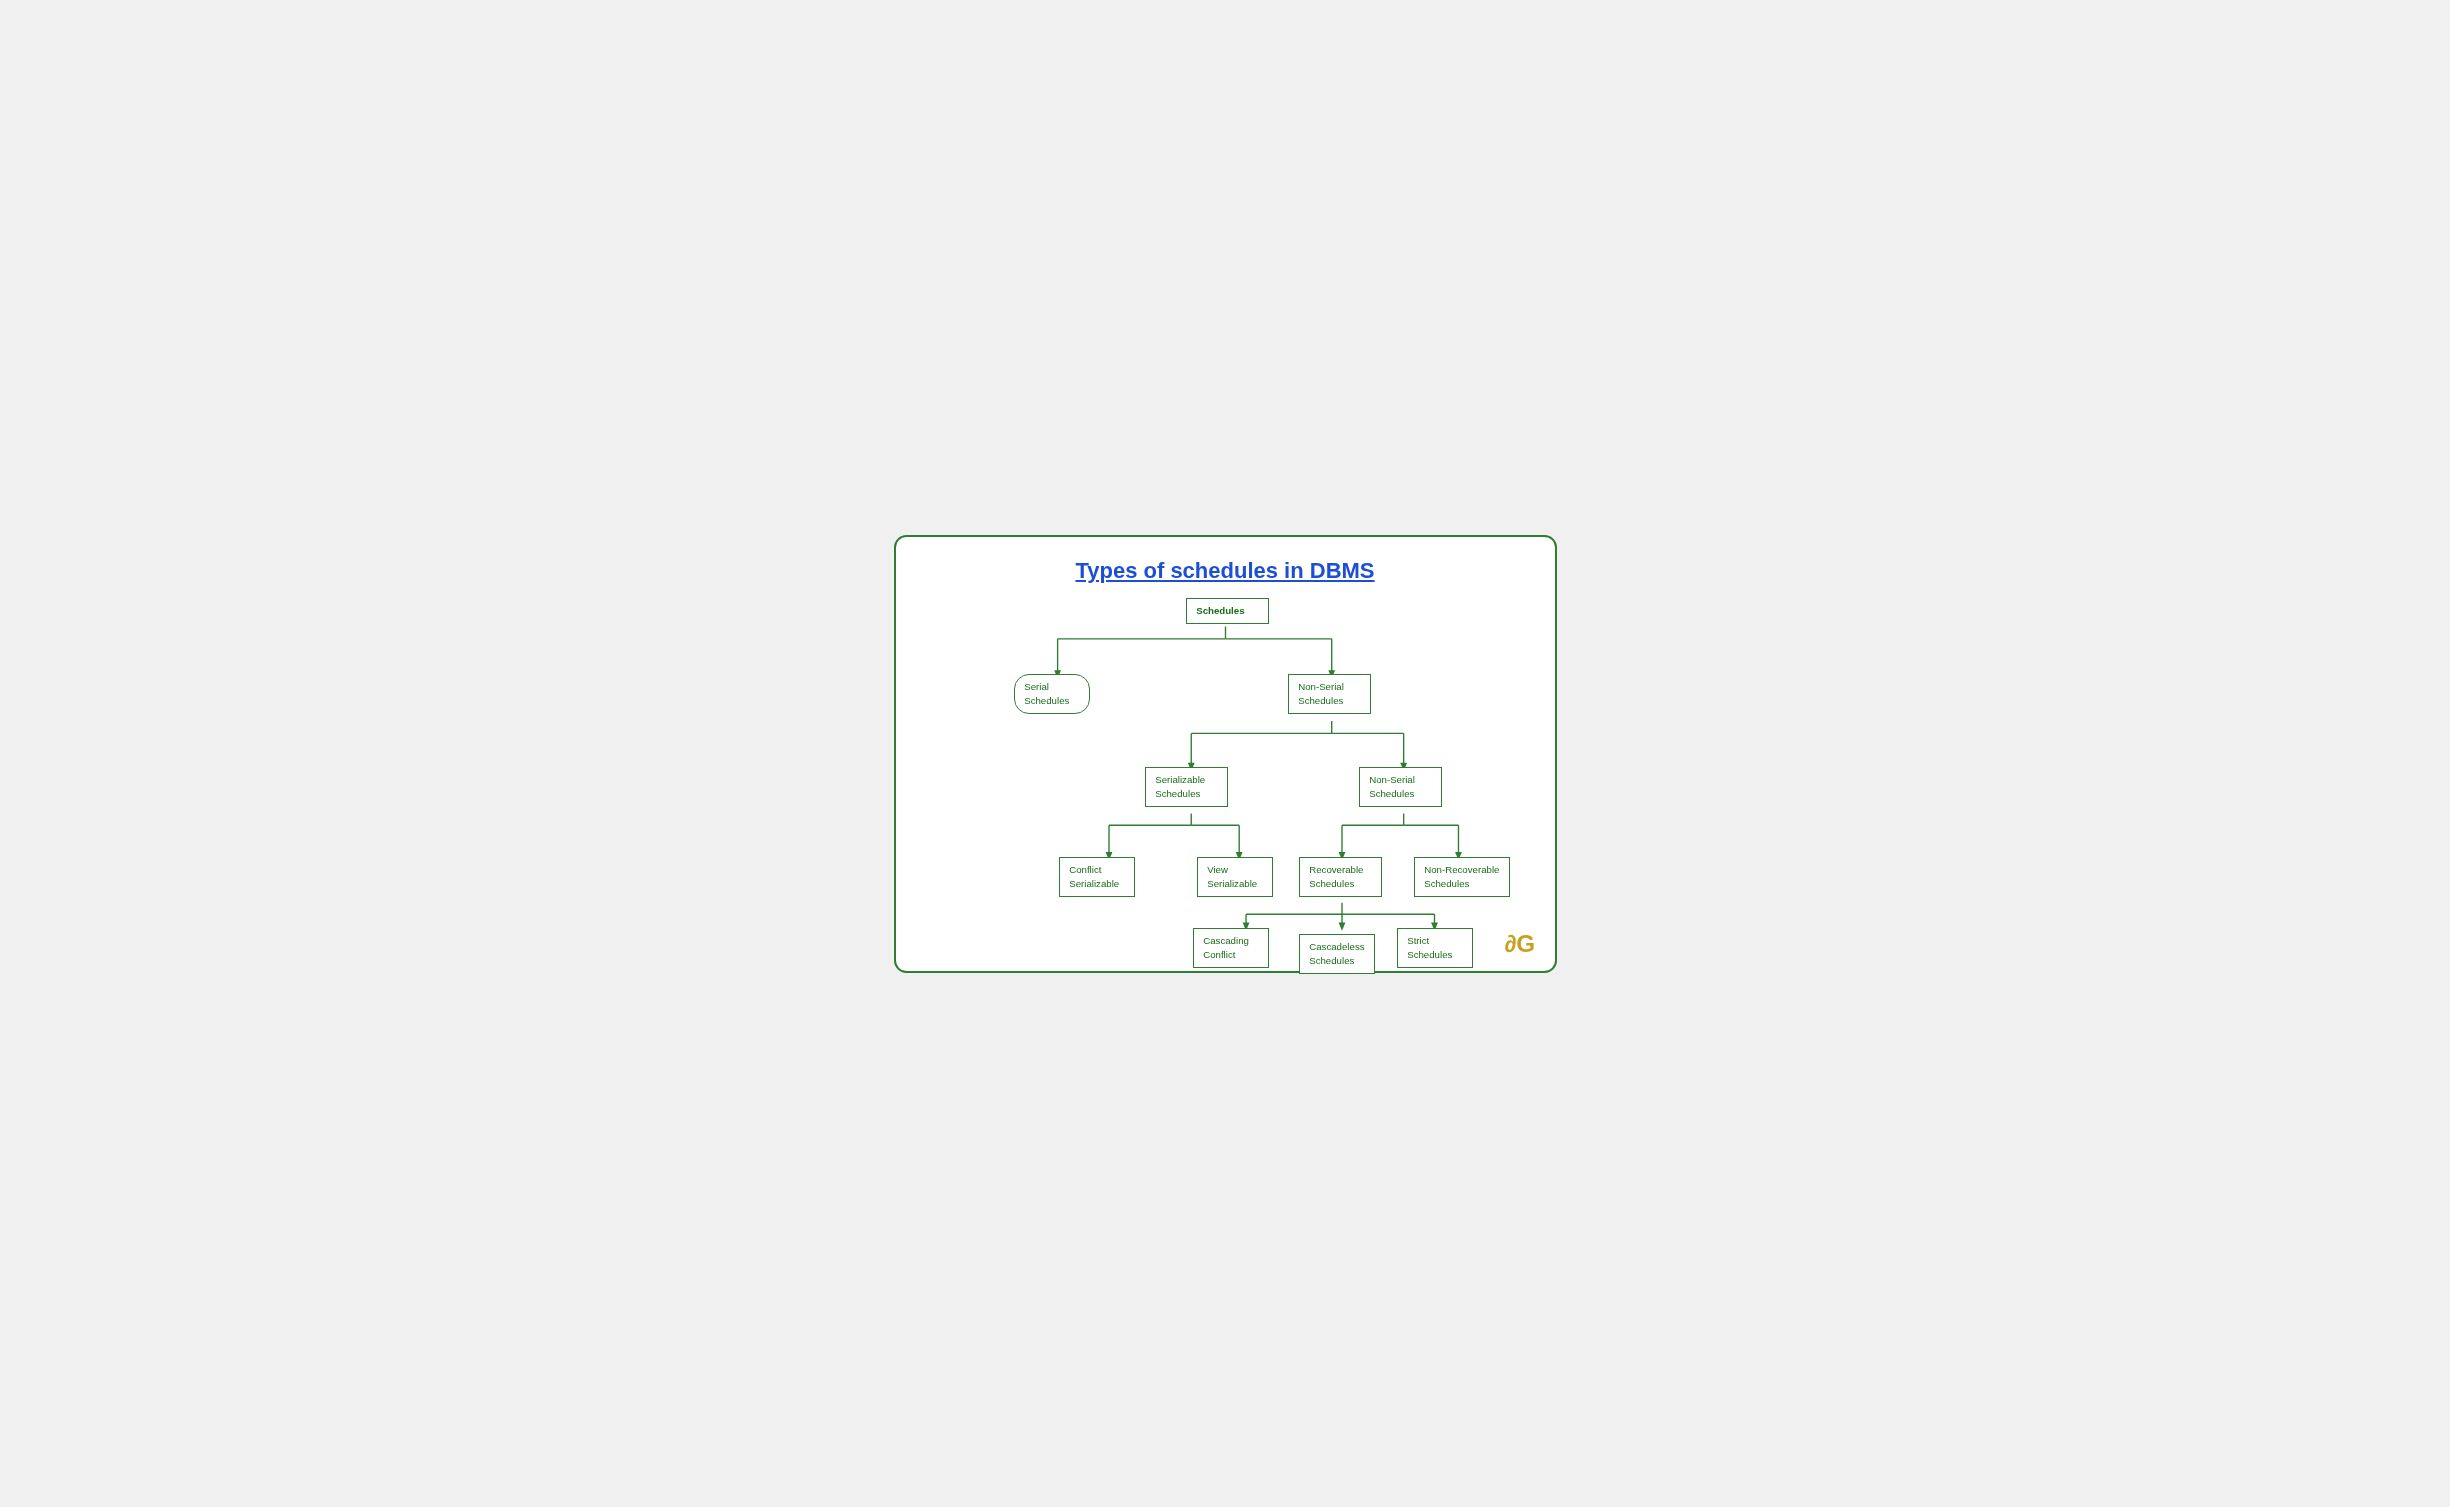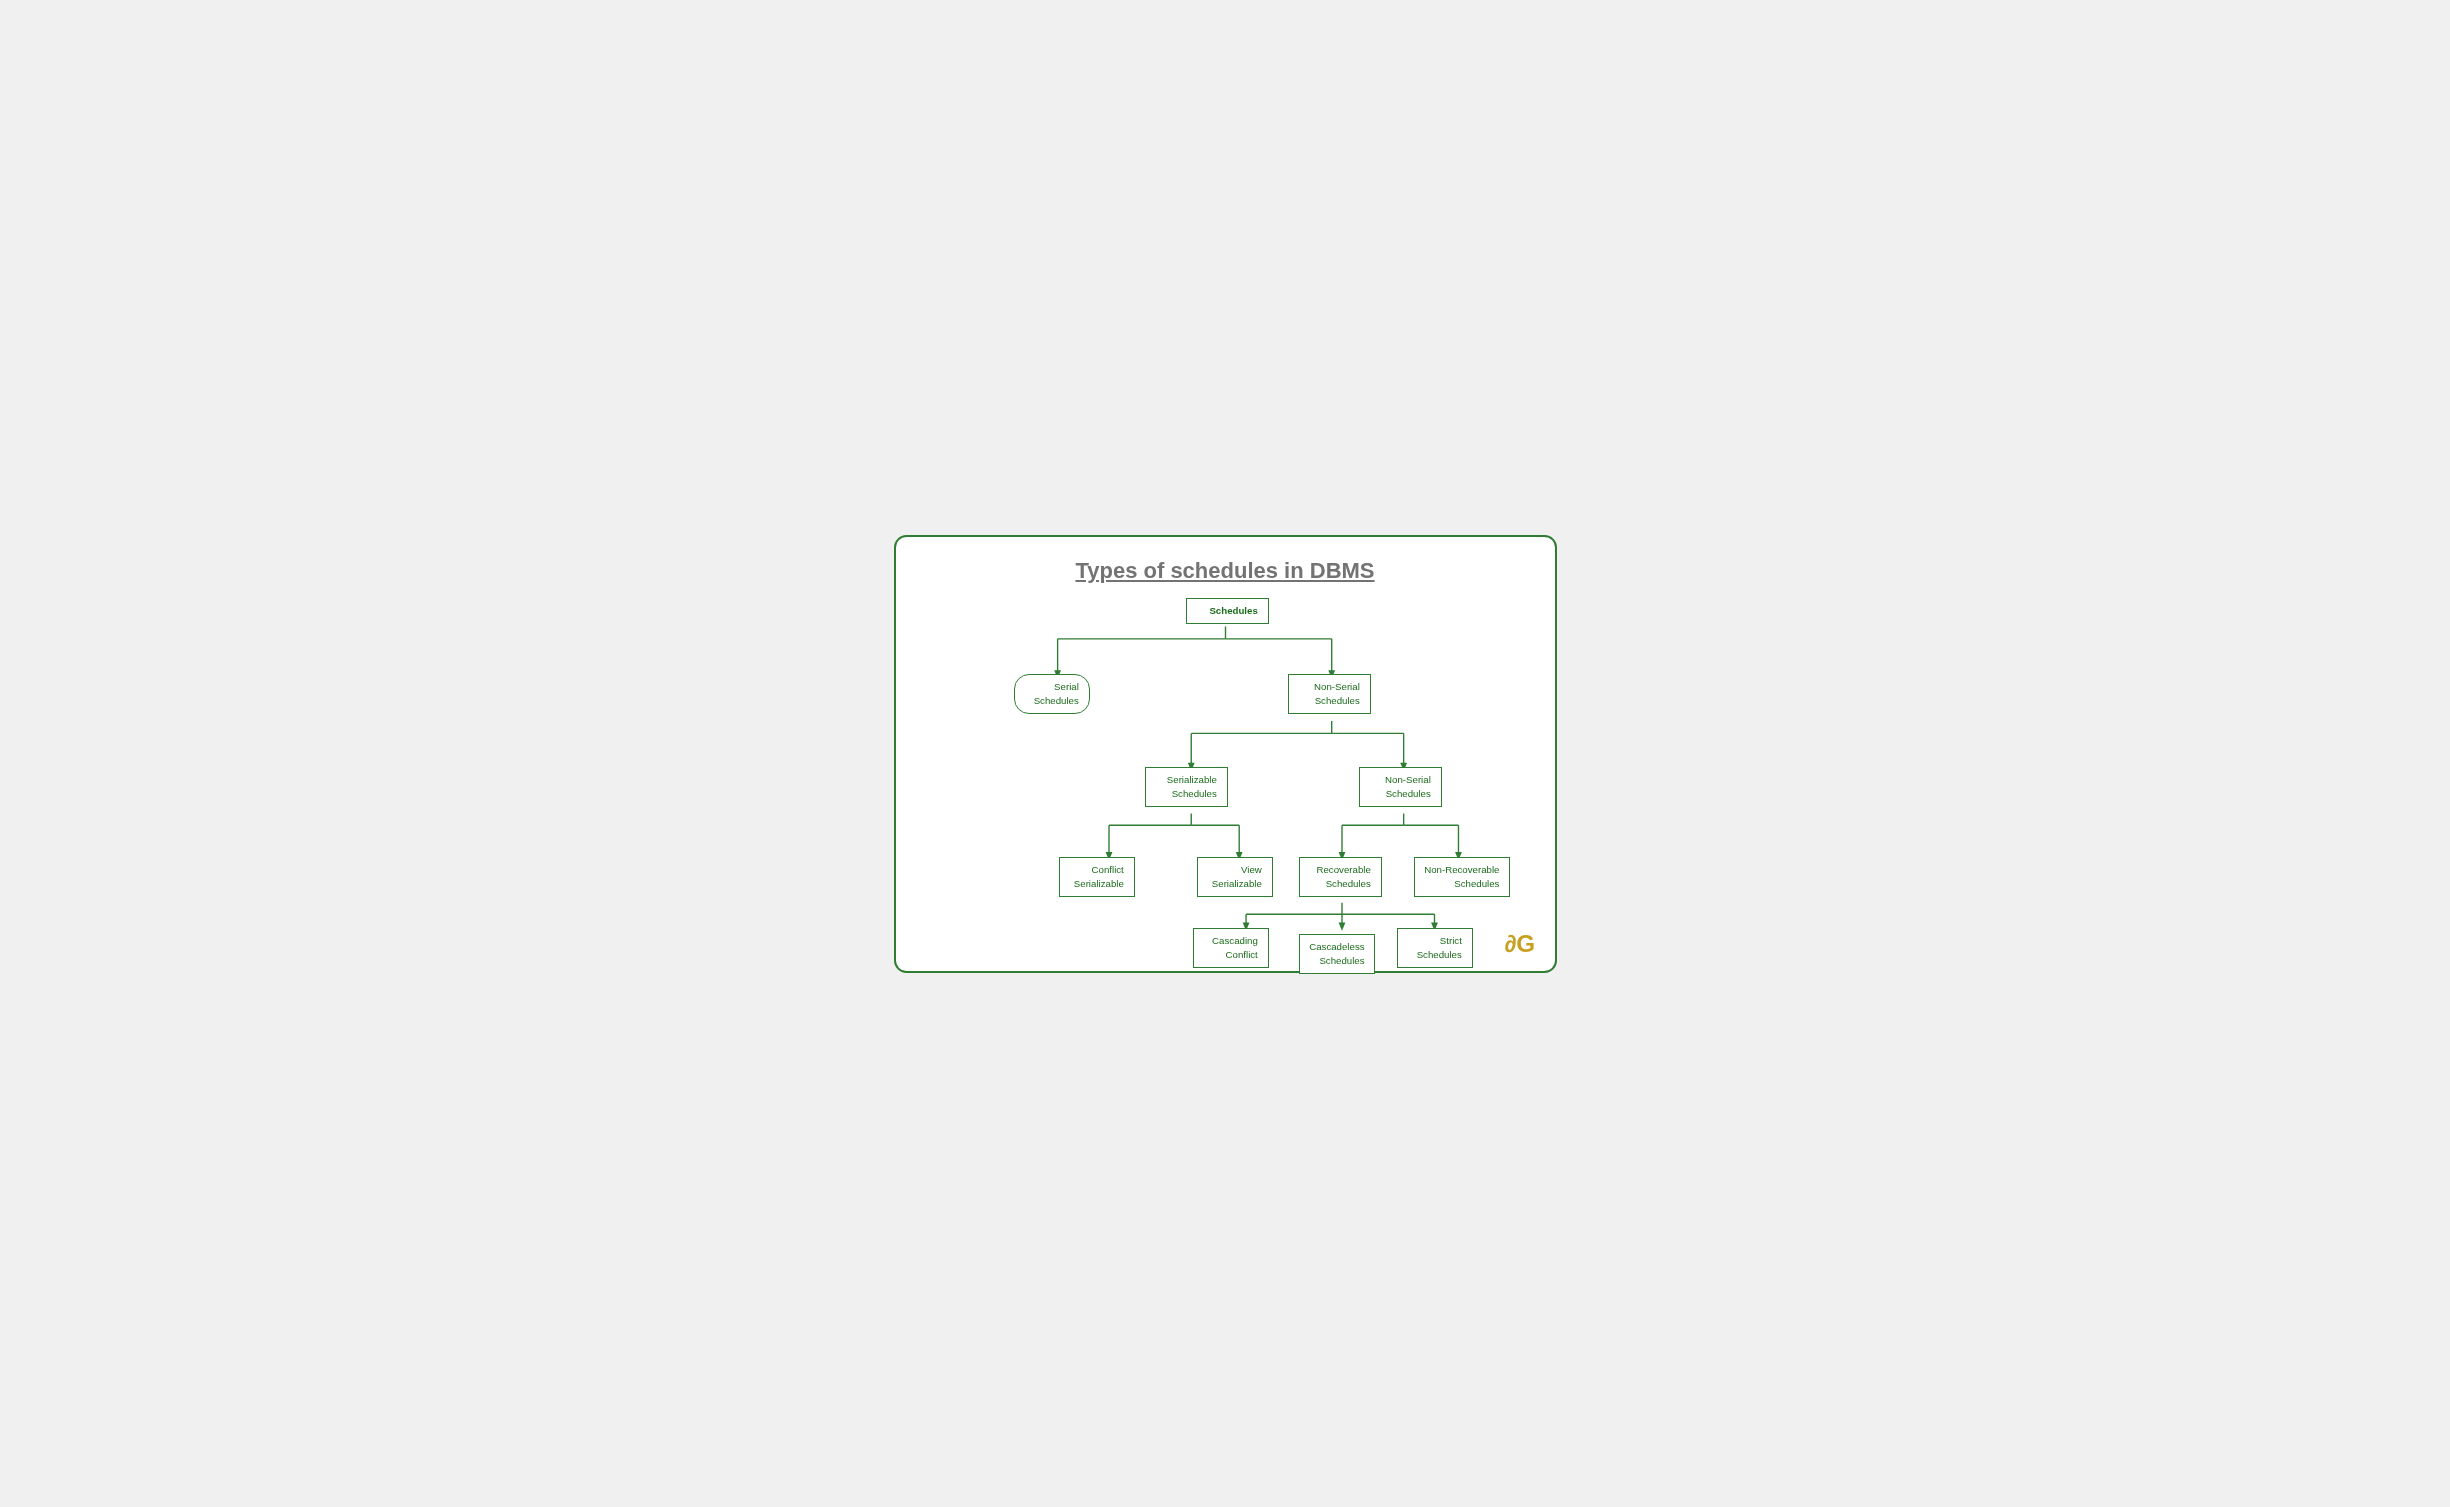--- a/index.html
+++ b/index.html
@@ -18,21 +18,21 @@
       border: 2.1px solid #2e7d32;
       border-radius: 12.4px;
       width: 663px;
       min-height: 401px;
       padding: 21px 28px 28px 28px;
       position: relative;
     }
 
     .title {
       text-align: center;
-      color: #737373;
+      color: #1d4ed8;
       font-size: 2rem;
       font-weight: bold;
       text-decoration: underline;
     }
 
     .node-bold {
       font-weight: bold;
     }
 
     
@@ -43,21 +43,21 @@
       height: 100%;
       pointer-events: none;
     }
 
     
     .abs-node {
       position: absolute;
       border: 1.4px solid #2e7d32;
       color: #1a6b1a;
       padding: 5.5px 9.7px;
-      text-align: right;
+      text-align: left;
       font-size: 0.88rem;
       line-height: 1.4;
       background: white;
       min-width: 69px;
     }
 
     .logo {
       position: absolute;
       bottom: 12.4px;
       right: 19.3px;

